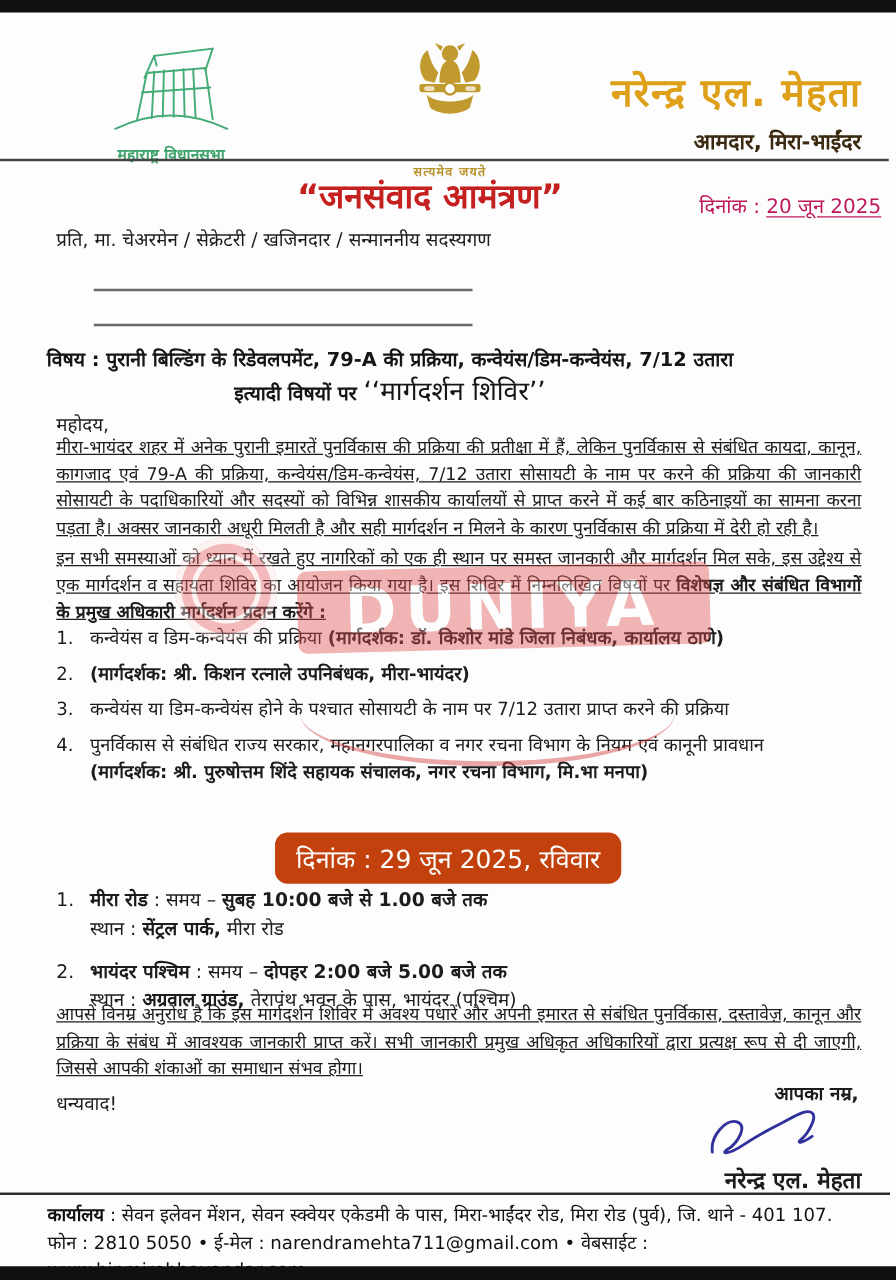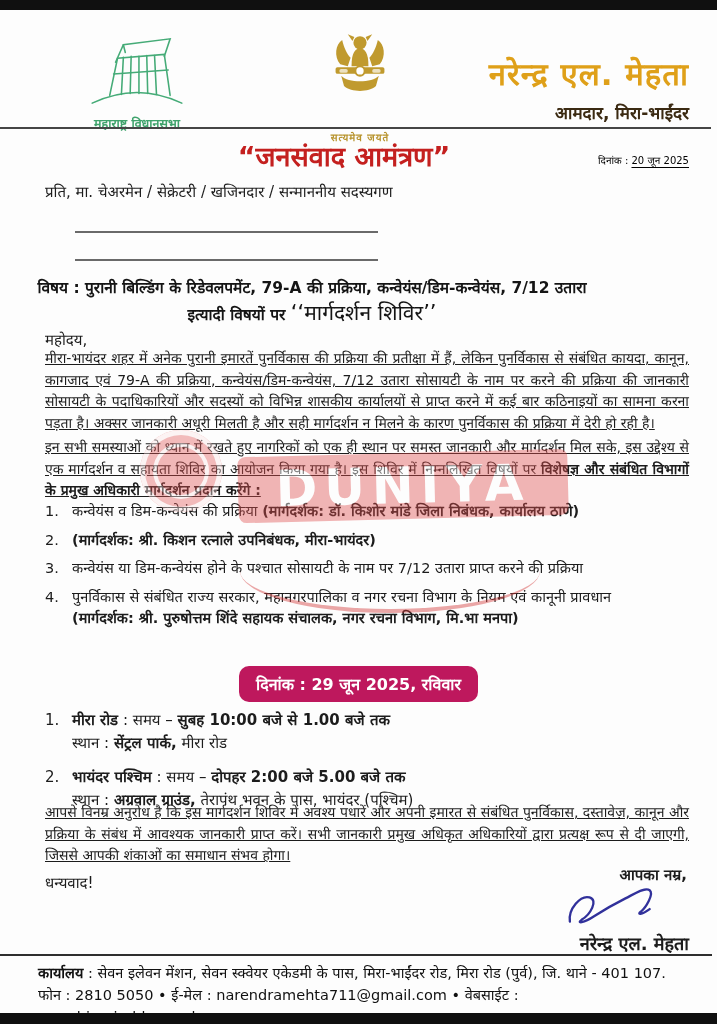--- a/index.html
+++ b/index.html
@@ -17,41 +17,41 @@
   .logo-block{top:33px;left:58px;width:158px;text-align:center;}
   .logo-label{font-size:12.5px;font-weight:700;color:#3fa36c;margin-top:2px;}
   .emblem-block{top:30px;left:301px;width:118px;text-align:center;}
   .emblem-label{font-size:10px;font-weight:700;color:#b8942e;margin-top:16px;letter-spacing:1px;}
   .name-block{top:52px;right:28px;text-align:right;}
   .mla-name{color:#dfa019;font-size:31px;font-weight:800;letter-spacing:1px;}
   .mla-desig{color:#3b2a12;font-size:17px;font-weight:700;margin-top:7px;}
   .header-rule{top:127px;left:0;width:711px;border-top:2.5px solid #454545;}
   
   .doc-title{top:137px;left:0;width:688px;text-align:center;color:#c4201f;font-size:27px;font-weight:800;}
-  .date-line{top:153px;right:28px;font-size:10px;color:#000000;}
+  .date-line{top:153px;right:12px;font-size:16px;color:#be185d;}
   .date-value{text-decoration:underline;text-underline-offset:3px;}
   
   .recipient{top:181px;left:45px;font-size:15px;}
   .blank-line{left:75px;width:303px;border-bottom:2px solid #6a6a6a;height:0;}
   .bl1{top:231px;} .bl2{top:259px;}
   
   .subject{top:276px;left:0;width:624px;text-align:center;font-size:15.5px;font-weight:700;line-height:25px;color:#151515;}
   .subject-strong{font-weight:400;font-size:21px;}
   
   .salutation{top:329px;left:45px;font-size:15px;}
   .para{left:45px;width:644px;font-size:14px;line-height:21.5px;text-align:justify;text-decoration:underline;}
   .p1{top:348px;} .p2{top:437px;} .p3{top:802px;}
   
   .agenda{top:501px;left:45px;width:646px;font-size:14.5px;line-height:21.5px;}
   .agenda-item{display:flex;margin-bottom:7px;}
   .num{width:27px;flex:none;}
   .blk{display:block;}
   
   .badge-row{top:666px;left:0;width:717px;text-align:center;}
-  .date-badge{display:inline-block;background:#be185d;color:#fff;font-weight:700;font-size:16px;
+  .date-badge{display:inline-block;background:#c2410c;color:#fff;font-weight:400;font-size:20px;
     padding:7px 17px;border-radius:10px;}
   
   .schedule{top:709px;left:45px;width:646px;font-size:15px;line-height:23px;}
   .sched-item{display:flex;margin-bottom:11px;}
   
   .thanks{top:872px;left:45px;font-size:15px;}
   .yours{top:864px;right:30px;font-size:15px;font-weight:700;}
   .signature{top:884px;right:52px;}
   .signer-name{top:931px;right:28px;font-size:18px;font-weight:800;}
   

